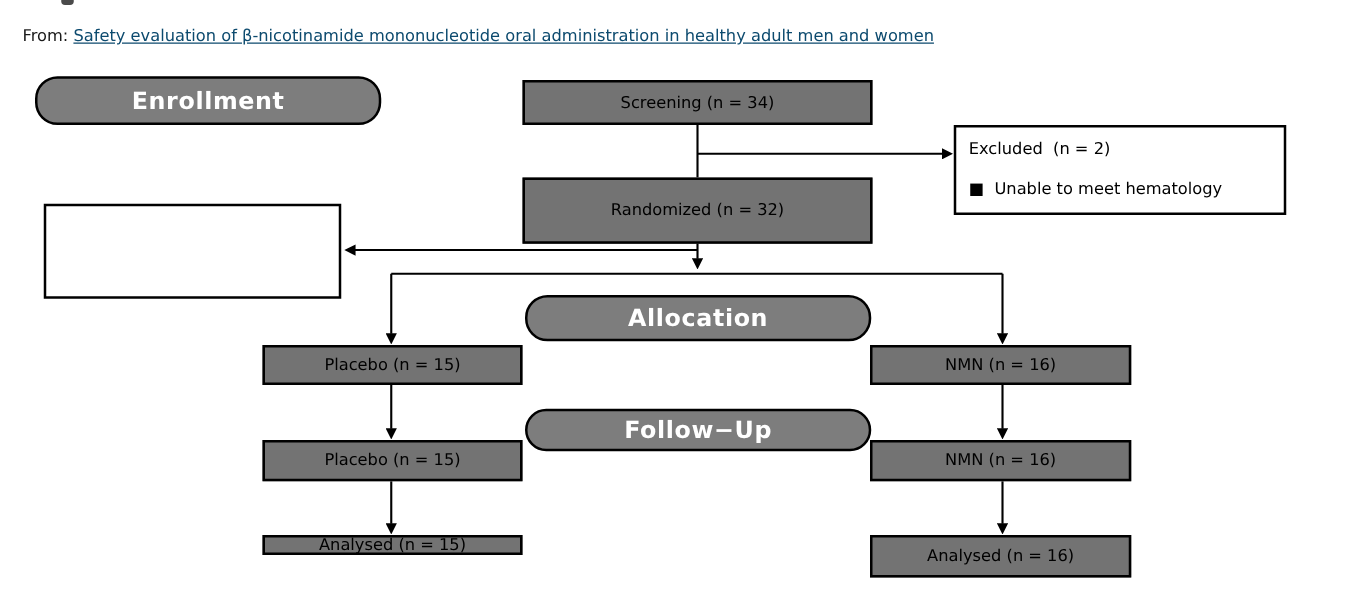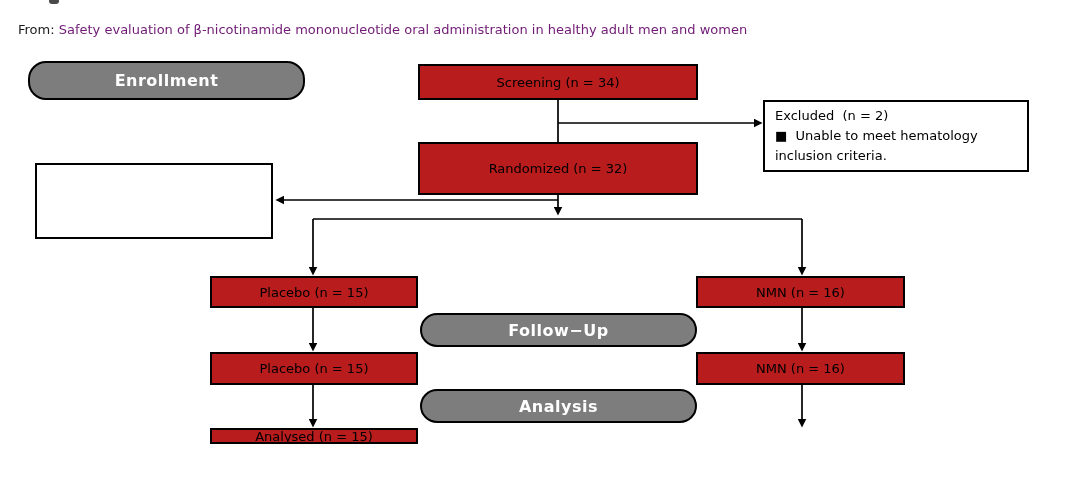--- a/index.html
+++ b/index.html
@@ -2,39 +2,39 @@
 <html><head>
 <meta charset="utf-8">
 <style>
   html,body{margin:0;padding:0;background:#ffffff;}
   #stage{
     position:relative;width:1080px;height:482px;background:#ffffff;overflow:hidden;
     font-family:"DejaVu Sans","Liberation Sans",sans-serif;color:#000;
   }
   
   .header{position:absolute;left:18px;top:22px;font-size:13px;color:#1a1a1a;white-space:nowrap;}
-  .header a{color:#701a75;cursor:pointer;}
+  .header a{color:#0c4a6e;text-decoration:underline;cursor:pointer;}
   .fig-remnant{position:absolute;left:49px;top:0;width:10px;height:4px;background:#4a4a4a;border-radius:0 0 3px 3px;}
   
   .badge{
     position:absolute;background:#7d7d7d;border:2px solid #000;border-radius:18px;
     display:flex;align-items:center;justify-content:center;
-    color:#fff;font-weight:bold;font-size:16px;letter-spacing:.5px;box-sizing:border-box;
+    color:#fff;font-weight:bold;font-size:19px;letter-spacing:.5px;box-sizing:border-box;
   }
   
   .box{
-    position:absolute;background:#b91c1c;border:2px solid #000;box-sizing:border-box;
+    position:absolute;background:#737373;border:2px solid #000;box-sizing:border-box;
     display:flex;align-items:center;justify-content:center;
     font-size:13px;white-space:pre-wrap;text-align:center;
   }
   
   .sidebox{
     position:absolute;background:#fff;border:2px solid #000;box-sizing:border-box;
     font-size:13px;padding:8px 10px;line-height:1.55;
-    display:flex;flex-direction:column;justify-content:center;
+    display:flex;flex-direction:column;justify-content:space-between;
   }
   .sidebox div{white-space:pre-wrap;}
   svg.connectors{position:absolute;left:0;top:0;pointer-events:none;}
 </style>
 </head>
 <body>
 
 <div id="stage">
 
   <div class="fig-remnant"></div>
@@ -56,35 +56,35 @@
       <path d="M313,219 V267" marker-end="url(#arr)"></path>
       <path d="M802,219 V267" marker-end="url(#arr)"></path>
       <path d="M313,308 V343" marker-end="url(#arr)"></path>
       <path d="M802,308 V343" marker-end="url(#arr)"></path>
       <path d="M313,385 V419" marker-end="url(#arr)"></path>
       <path d="M802,385 V419" marker-end="url(#arr)"></path>
     </g>
   </svg>
 
   <div class="badge" style="left:28px;top:61px;width:277px;height:39px">Enrollment</div>
-  <div class="badge" style="left:420px;top:313px;width:277px;height:34px">Follow−Up</div>
-  <div class="badge" style="left:420px;top:389px;width:277px;height:34px">Analysis</div>
+  <div class="badge" style="left:420px;top:236px;width:277px;height:37px">Allocation</div>
+  <div class="badge" style="left:420px;top:327px;width:277px;height:34px">Follow−Up</div>
 
   <div class="box" style="left:418px;top:64px;width:280px;height:36px">Screening (n = 34)</div>
   <div class="box" style="left:418px;top:142px;width:280px;height:53px">Randomized (n = 32)</div>
 
   <div class="sidebox" style="left:763px;top:100px;width:266px;height:72px">
     <div>Excluded  (n = 2)</div>
     <div>■  Unable to meet hematology</div>
-    <div>inclusion criteria.</div>
   </div>
   <div class="sidebox" style="left:35px;top:163px;width:238px;height:76px">
   </div>
 
   <div class="box" style="left:210px;top:276px;width:208px;height:32px">Placebo (n = 15)</div>
   <div class="box" style="left:696px;top:276px;width:209px;height:32px">NMN (n = 16)</div>
 
   <div class="box" style="left:210px;top:352px;width:208px;height:33px">Placebo (n = 15)</div>
   <div class="box" style="left:696px;top:352px;width:209px;height:33px">NMN (n = 16)</div>
 
   <div class="box" style="left:210px;top:428px;width:208px;height:16px">Analysed (n = 15)</div>
+  <div class="box" style="left:696px;top:428px;width:209px;height:34px">Analysed (n = 16)</div>
 
 </div>
 
 </body></html>

